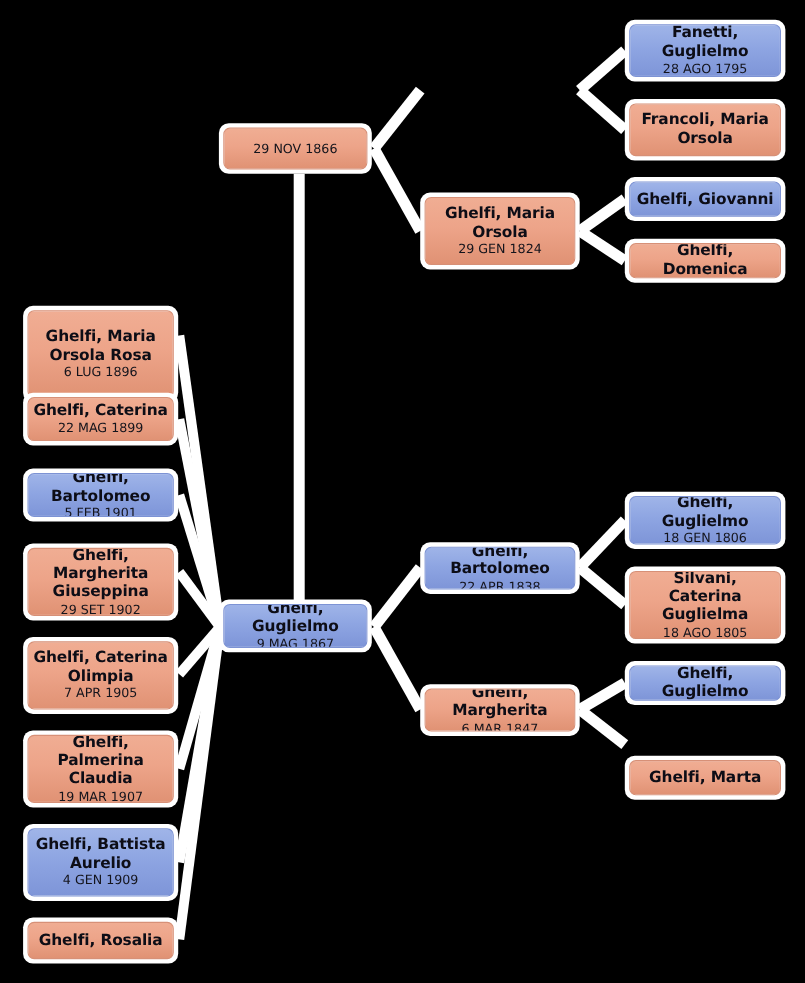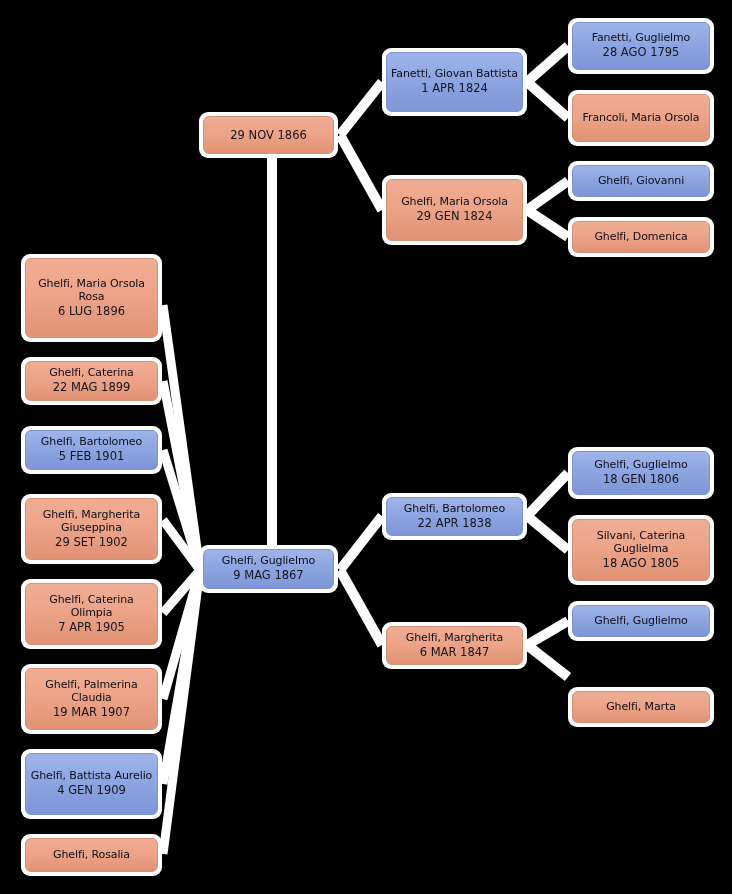--- a/index.html
+++ b/index.html
@@ -36,22 +36,22 @@
   .node.female .inner{
     background:linear-gradient(180deg,#f0ad93 0%,#eda489 45%,#e09274 100%);
     border:1px solid #c9advanced;
   }
   .node.female .inner{border:1px solid #d79077;}
   .node.male .inner{
     background:linear-gradient(180deg,#9fb4e8 0%,#8ea5e2 45%,#7e95d8 100%);
     border:1px solid #7d93d4;
   }
   .nm{
-    font-size:11px;
-    font-weight:normal;
+    font-size:14px;
+    font-weight:bold;
     color:#0d0d16;
     letter-spacing:-0.1px;
     padding:0 4px;
   }
   .dt{
     font-size:11.5px;
     font-weight:normal;
     color:#14141c;
     margin-top:1px;
   }
@@ -104,26 +104,20 @@
       <div class="dt">9 MAG 1867</div>
     </div>
   </div>
 
   <div class="node female" style="left:199px;top:112px;width:139px;height:46px;">
     <div class="inner">
       <div class="dt">29 NOV 1866</div>
     </div>
   </div>
 
-  <div class="node male" style="left:382px;top:48px;width:145px;height:68px;">
-    <div class="inner">
-      <div class="nm">Fanetti, Giovan Battista</div>
-      <div class="dt">1 APR 1824</div>
-    </div>
-  </div>
 
   <div class="node female" style="left:382px;top:175px;width:145px;height:70px;">
     <div class="inner">
       <div class="nm">Ghelfi, Maria Orsola</div>
       <div class="dt">29 GEN 1824</div>
     </div>
   </div>
 
   <div class="node male" style="left:568px;top:18px;width:146px;height:56px;">
     <div class="inner">
@@ -188,21 +182,21 @@
     </div>
   </div>
 
   <div class="node female" style="left:568px;top:657px;width:146px;height:40px;margin-top:30px;">
     <div class="inner">
       <div class="nm">Ghelfi, Marta</div>
 
     </div>
   </div>
 
-  <div class="node female" style="left:21px;top:254px;width:141px;height:88px;">
+  <div class="node female" style="left:21px;top:278px;width:141px;height:88px;">
     <div class="inner">
       <div class="nm">Ghelfi, Maria Orsola Rosa</div>
       <div class="dt">6 LUG 1896</div>
     </div>
   </div>
 
   <div class="node female" style="left:21px;top:357px;width:141px;height:48px;">
     <div class="inner">
       <div class="nm">Ghelfi, Caterina</div>
       <div class="dt">22 MAG 1899</div>

